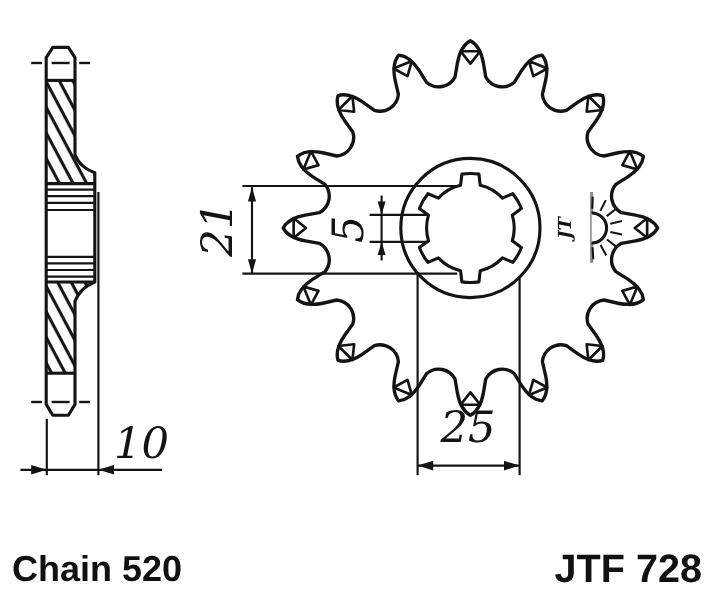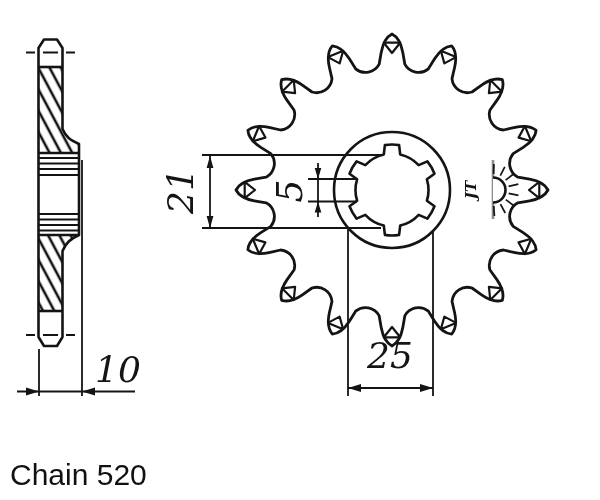--- a/index.html
+++ b/index.html
@@ -1,21 +1,21 @@
 <!DOCTYPE html>
 <html><head>
 <meta charset="utf-8">
 <style>
   html,body{margin:0;padding:0;background:#fff;}
   .canvas{position:relative;width:600px;height:500px;background:#fff;overflow:hidden;
           font-family:"Liberation Sans",sans-serif;}
   svg{position:absolute;left:0;top:0;}
   .dim-text{font-family:"DejaVu Serif",serif;font-style:italic;font-size:36px;fill:#141414;}
   .logo-text{font-family:"DejaVu Serif",serif;font-style:italic;font-weight:bold;font-size:15px;fill:#141414;}
-  .label{position:absolute;color:#111;font-weight:normal;white-space:nowrap;}
+  .label{position:absolute;color:#111;font-weight:bold;white-space:nowrap;}
   .label.chain{left:10px;top:458px;font-size:30px;letter-spacing:0px;}
   .label.part{right:15px;top:455px;font-size:33px;letter-spacing:0px;}
 </style>
 </head>
 <body>
 
 <div class="canvas">
 
   <svg width="600" height="500" viewBox="0 0 600 500">
     <defs>
@@ -119,13 +119,14 @@
         <line x1="508.6" y1="193.3" x2="518.4" y2="195.4"></line>
         <line x1="505.8" y1="199.6" x2="513.8" y2="205.7"></line>
         <line x1="500.5" y1="204.1" x2="505.2" y2="213"></line>
         <line x1="493.8" y1="206" x2="494.4" y2="216"></line>
       </g>
       <text class="logo-text" x="472" y="190" text-anchor="middle" dominant-baseline="middle" transform="rotate(-90 472 190)">JT</text>
     </g>
   </svg>
 
   <div class="label chain">Chain 520</div>
+  <div class="label part">JTF 728</div>
 </div>
 
 </body></html>

